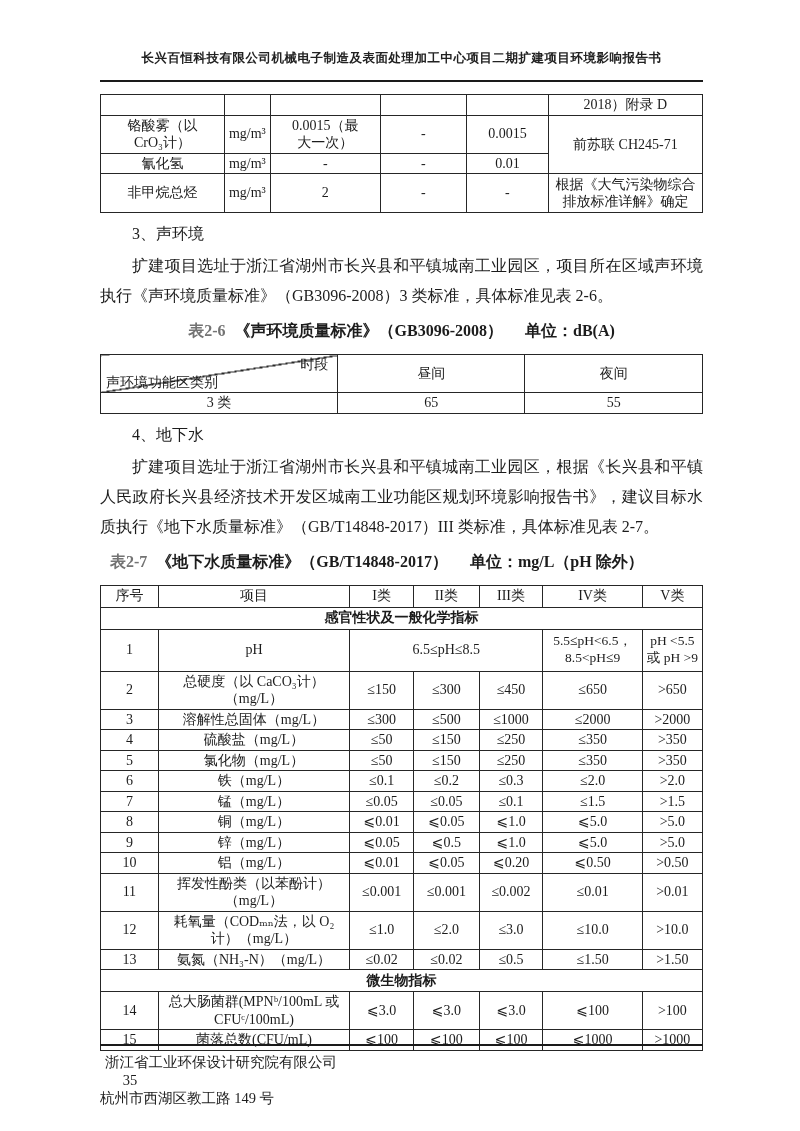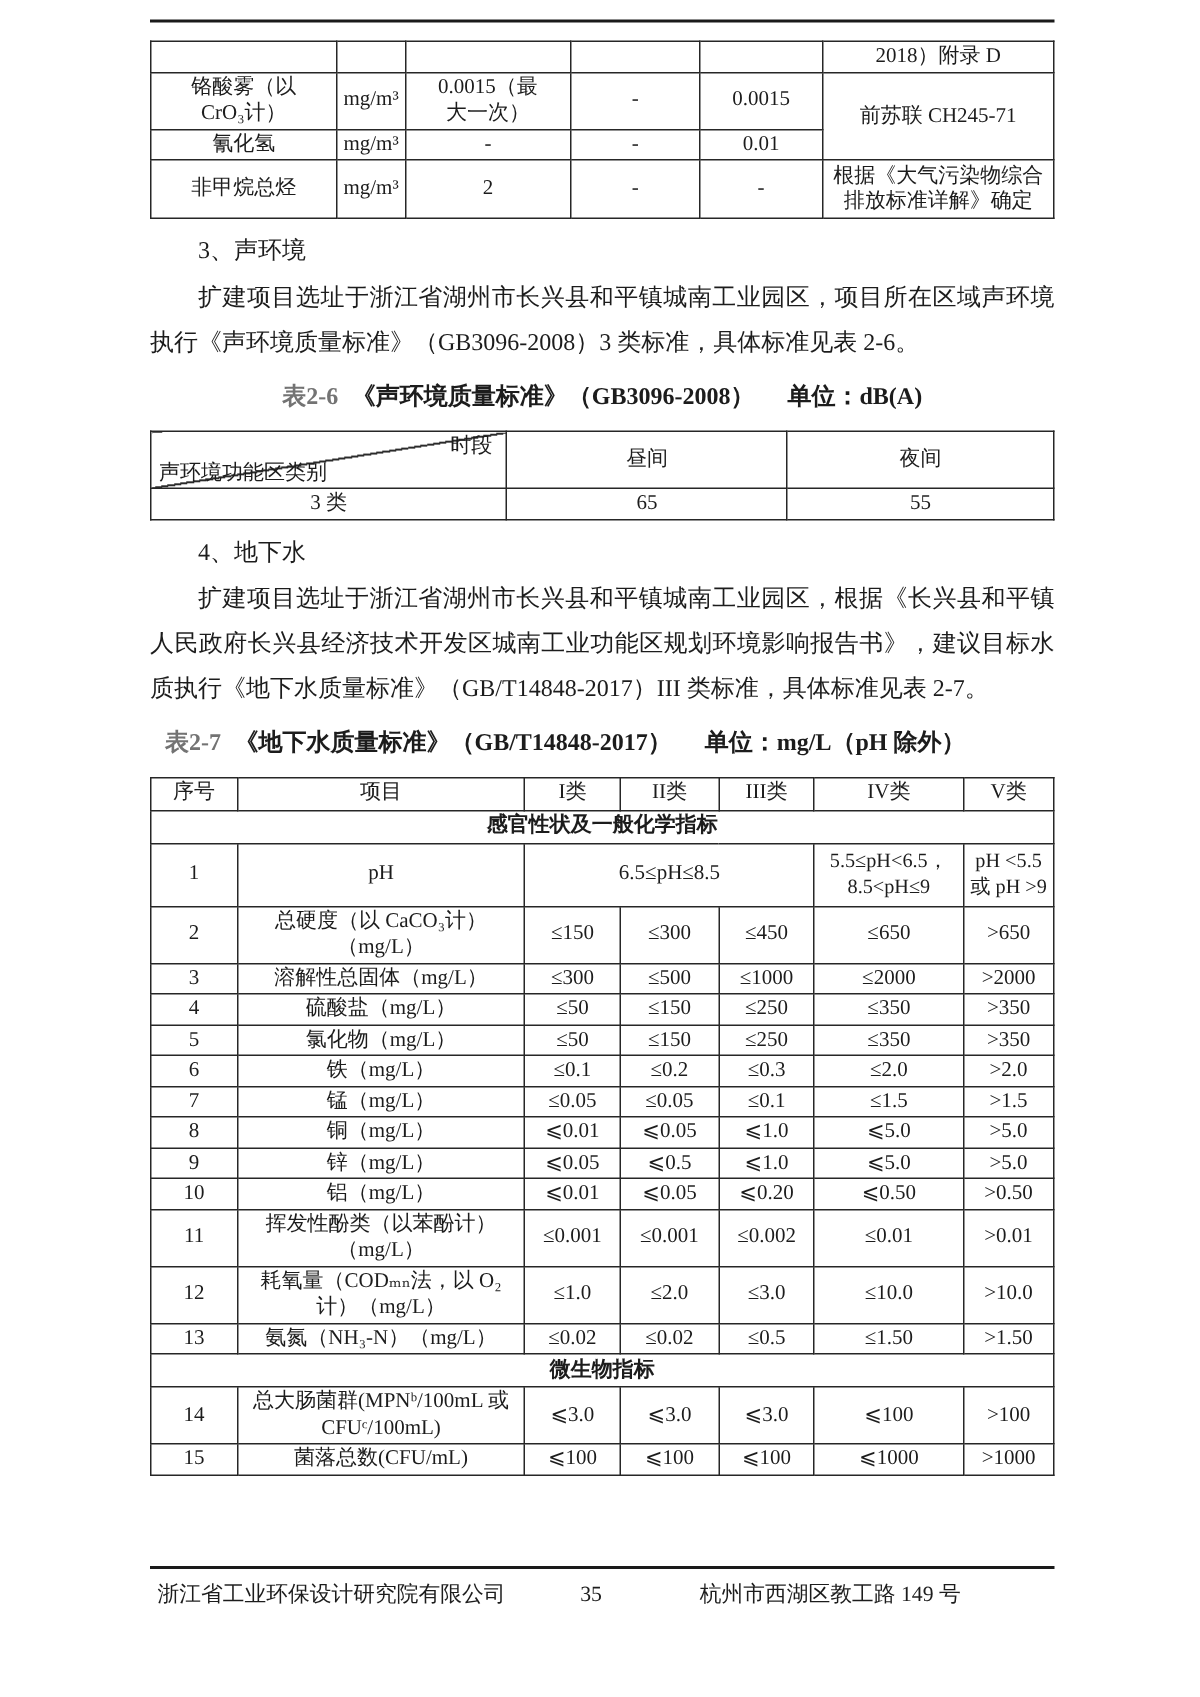--- a/index.html
+++ b/index.html
@@ -64,32 +64,33 @@
   .gw-table thead tr { height:22px; }
   .gw-table td.sec { font-weight:bold; height:19px; }
   .gw-table td.small { font-size:13.5px; }
   .gw-table td.item { padding:1px 1px; }
   .gw-table tr.ph-row { height:42px; }
 
   
   .footer {
     position:absolute; top:1044px; left:100px; width:603px;
     border-top:2px solid #1a1a1a; padding-top:7px;
-    display:flex; align-items:baseline; font-size:14.5px;
+    display:flex; align-items:baseline; font-size:14.5px;flex-direction:column;
   }
   .footer .f-left  { flex:1; text-align:left; padding-left:5px; }
   .footer .f-page  { width:60px; text-align:center; }
   .footer .f-right { flex:1; text-align:center; padding-right:20px; }
 </style>
 </head>
 <body>
 
 <div class="page">
   <div class="content">
 
+    <div class="header-title">长兴百恒科技有限公司机械电子制造及表面处理加工中心项目二期扩建项目环境影响报告书</div>
     <div class="header-rule"></div>
 
     <table class="tbl top-table">
       <colgroup>
         <col style="width:20.6%">
           <col style="width:7.6%">
           <col style="width:18.3%">
         <col style="width:14.3%">
           <col style="width:13.6%">
           <col style="width:25.6%">

